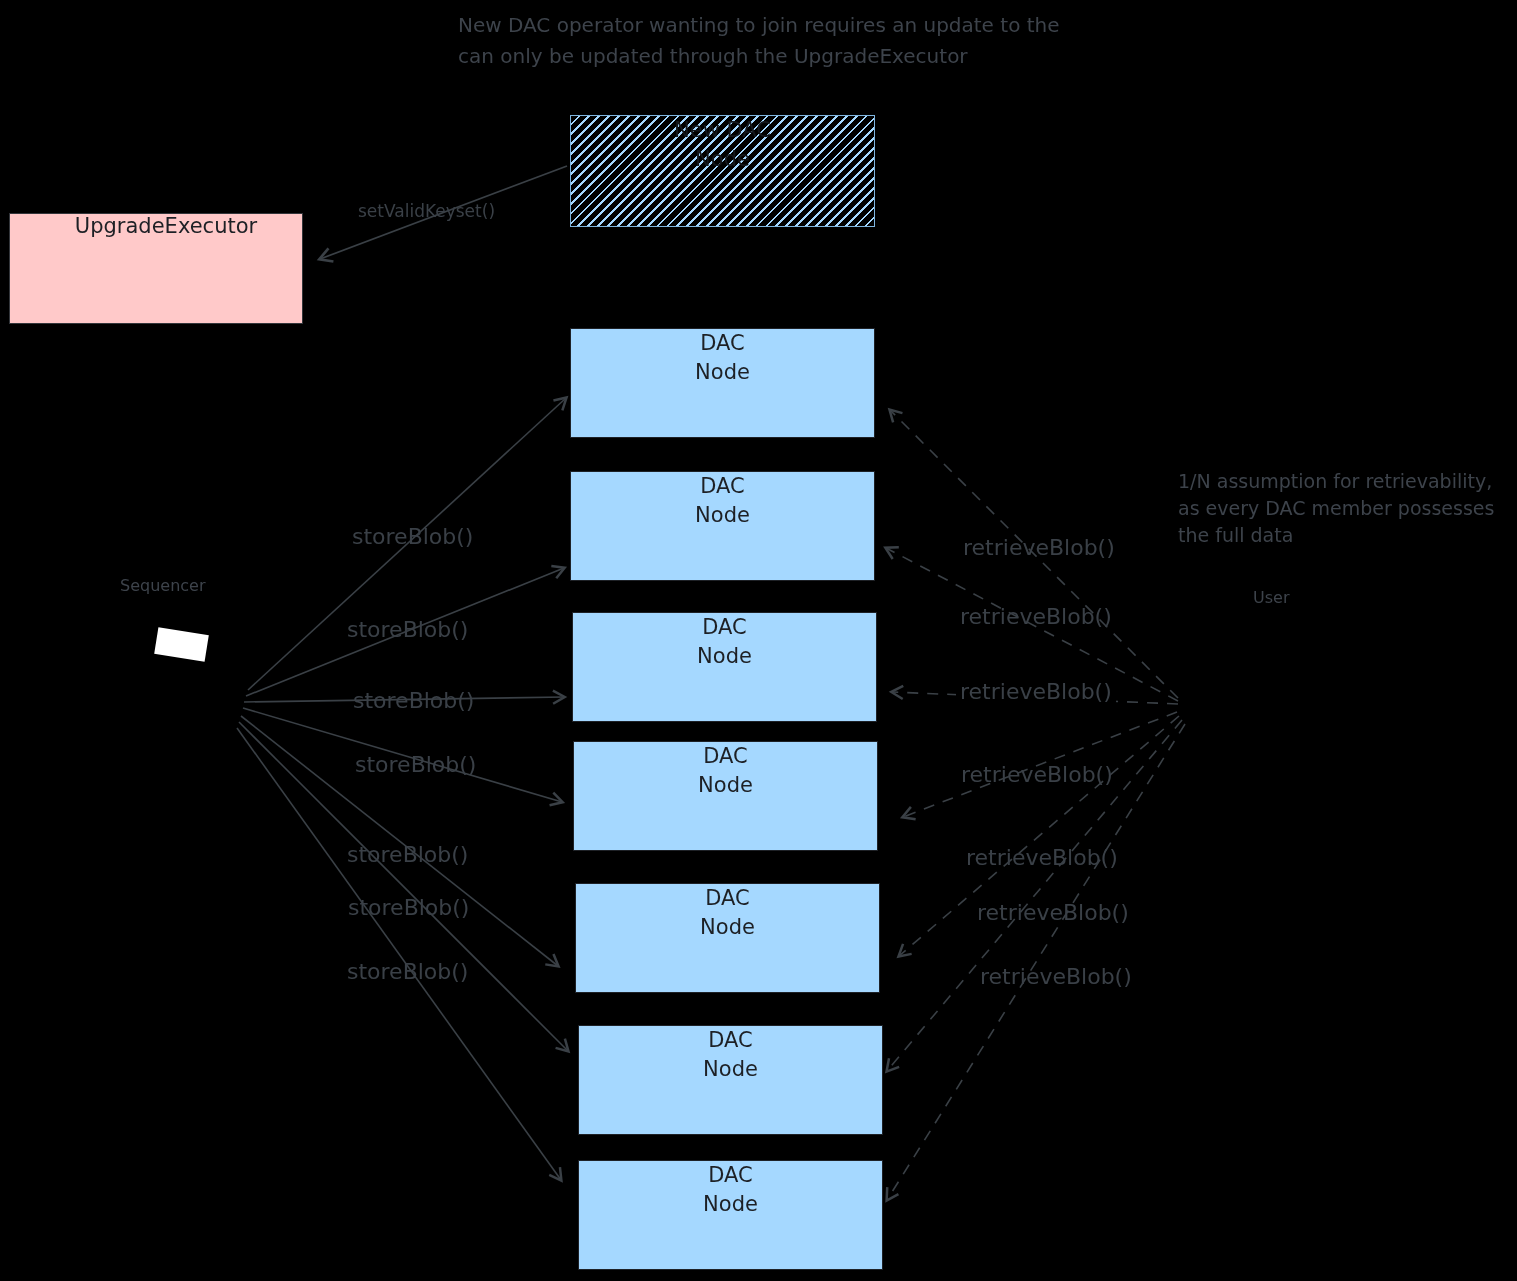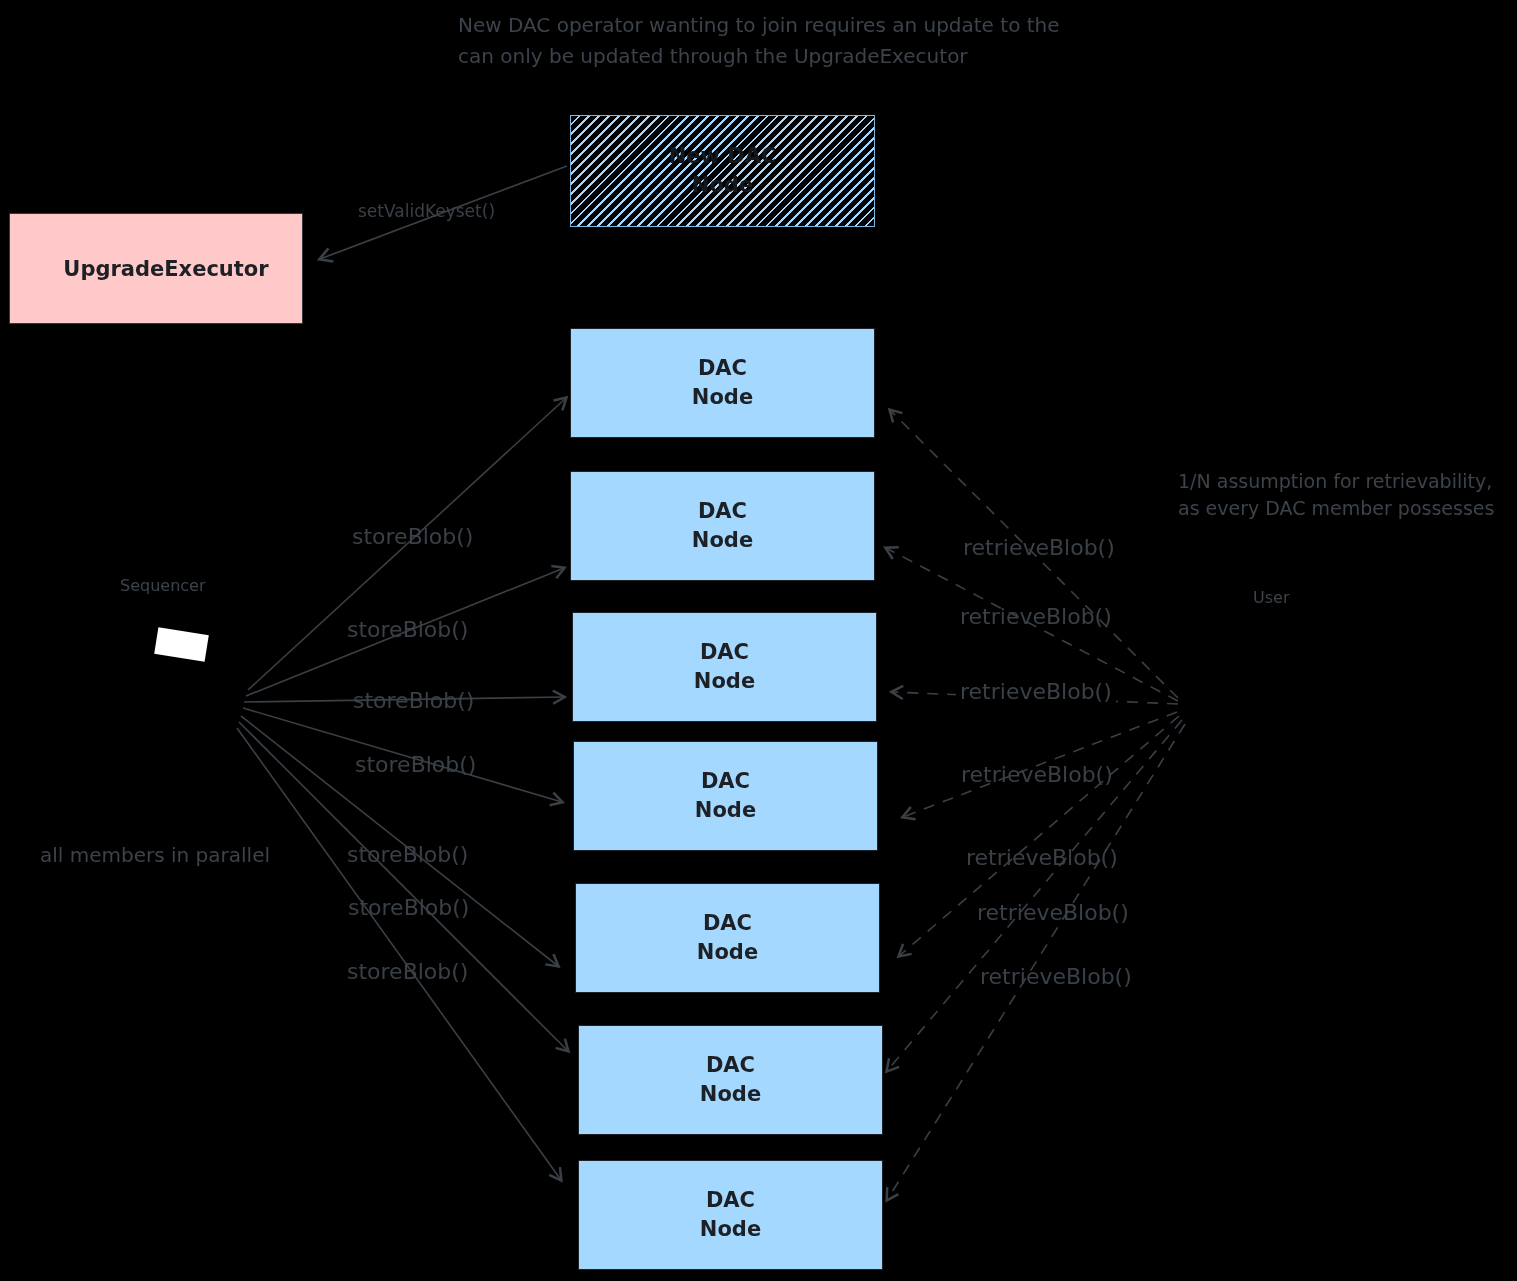--- a/index.html
+++ b/index.html
@@ -20,24 +20,23 @@
   .note div{display:block;}
   .edge-label{
     position:absolute;
     color:#3a4047;
     font-size:22px;
     white-space:nowrap;
   }
   .box{
     position:absolute;
     display:flex;flex-direction:column;
-    align-items:center;justify-content:center;
+    align-items:center;justify-content:flex-start;
     text-align:center;
     box-sizing:border-box;
-    font-weight:bold;
   }
   .dac-box{
     width:305px;height:110px;
     background:#a5d8ff;
     border:1.5px solid #1e2126;
     color:#1d2025;
     font-size:21px;line-height:29px;
   }
   .hatch-box{
     width:305px;height:112px;
@@ -111,26 +110,26 @@
   <div class="box pink-box" style="left:9px;top:213px;">
     <span>UpgradeExecutor</span>
   </div>
 
   <span class="edge-label" style="left:358px;top:201px;font-size:17px;">setValidKeyset()</span>
 
   <span class="plain-label" style="left:120px;top:576px;">Sequencer</span>
   <div class="seq-screen"></div>
 
   <div class="note" style="left:40px;top:838px;line-height:34px;">
-    <div>all members in parallel</div>
   </div>
 
   <div class="note" style="left:1178px;top:468px;line-height:27px;font-size:19px;">
     <div>1/N assumption for retrievability,</div>
     <div>as every DAC member possesses</div>
+    <div>the full data</div>
   </div>
   <span class="plain-label" style="left:1253px;top:588px;">User</span>
 
   <div class="box dac-box" style="left:570px;top:328px;">
     <span>DAC</span>
     <span>Node</span>
   </div>
   <div class="box dac-box" style="left:570px;top:471px;">
     <span>DAC</span>
     <span>Node</span>

